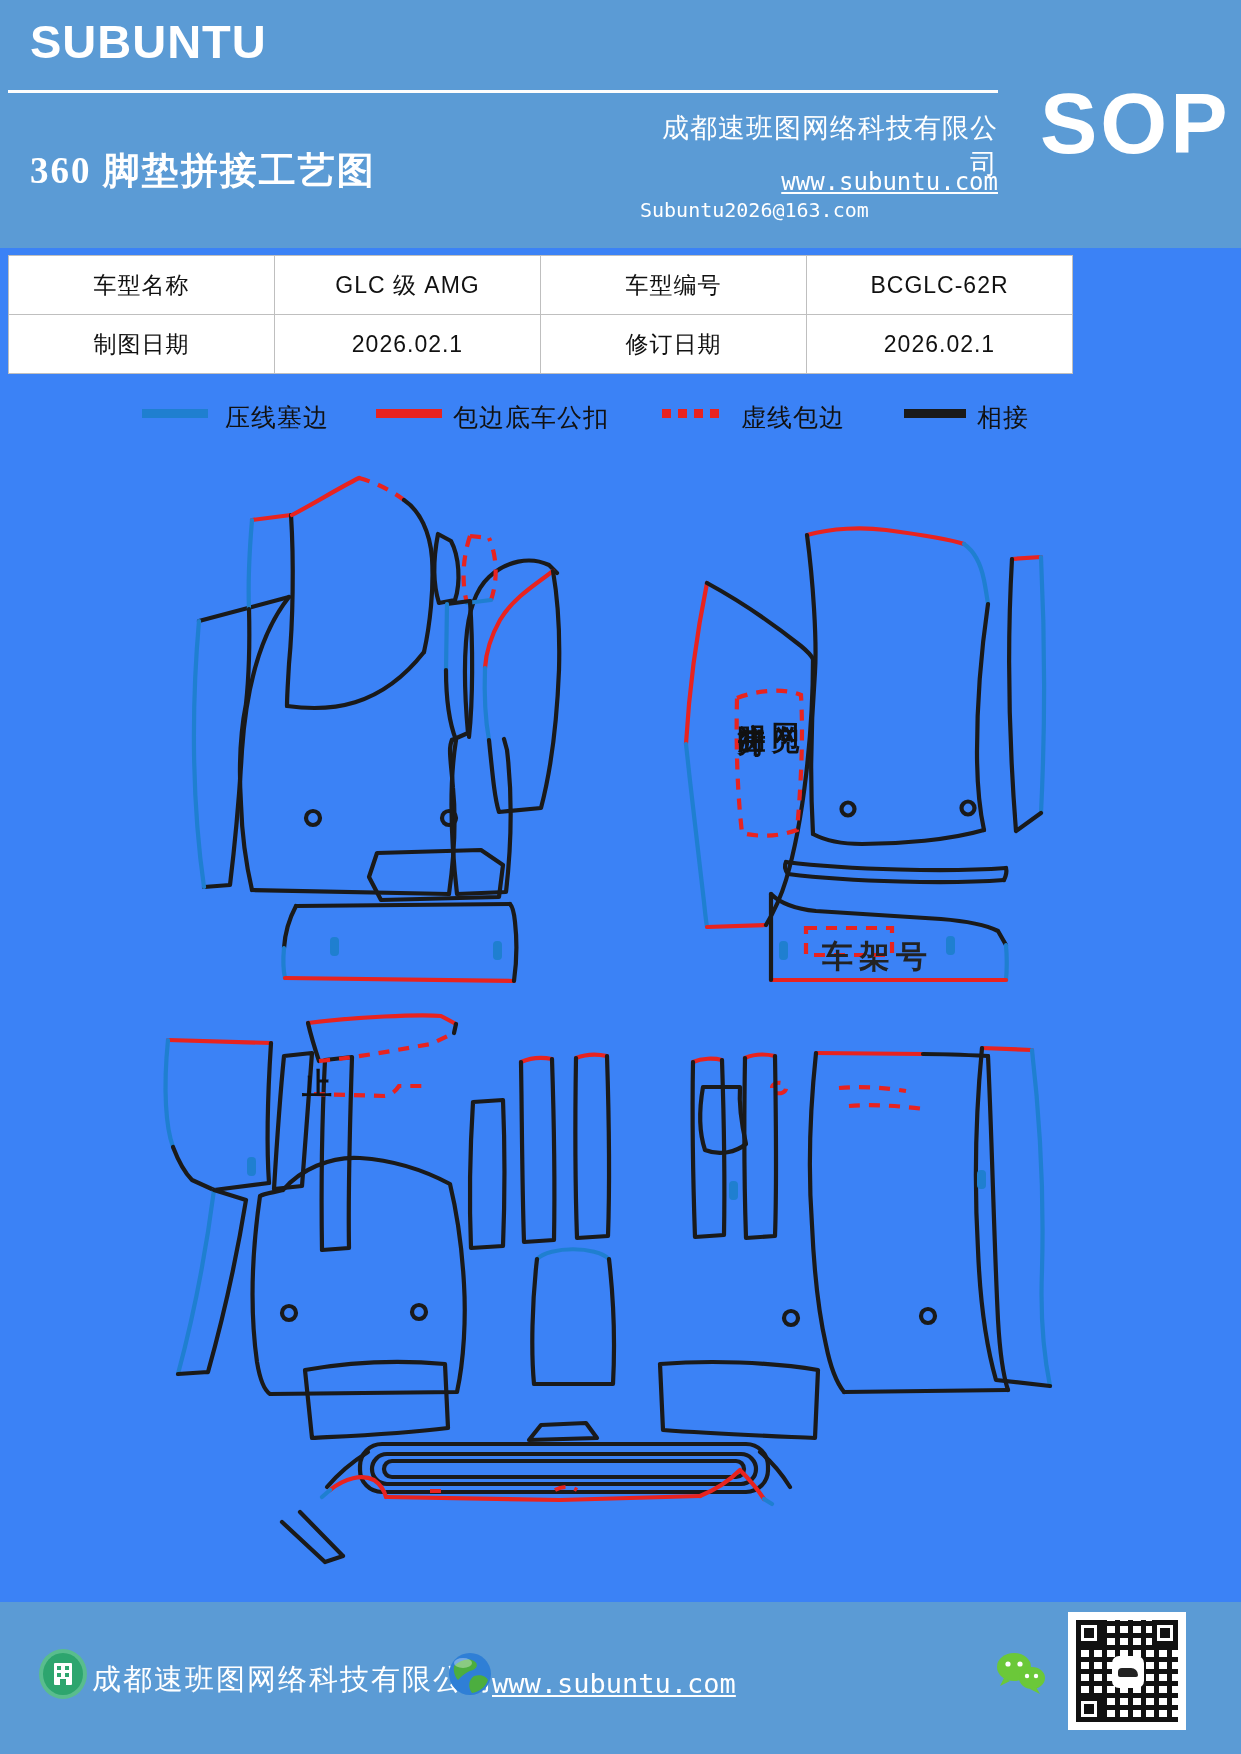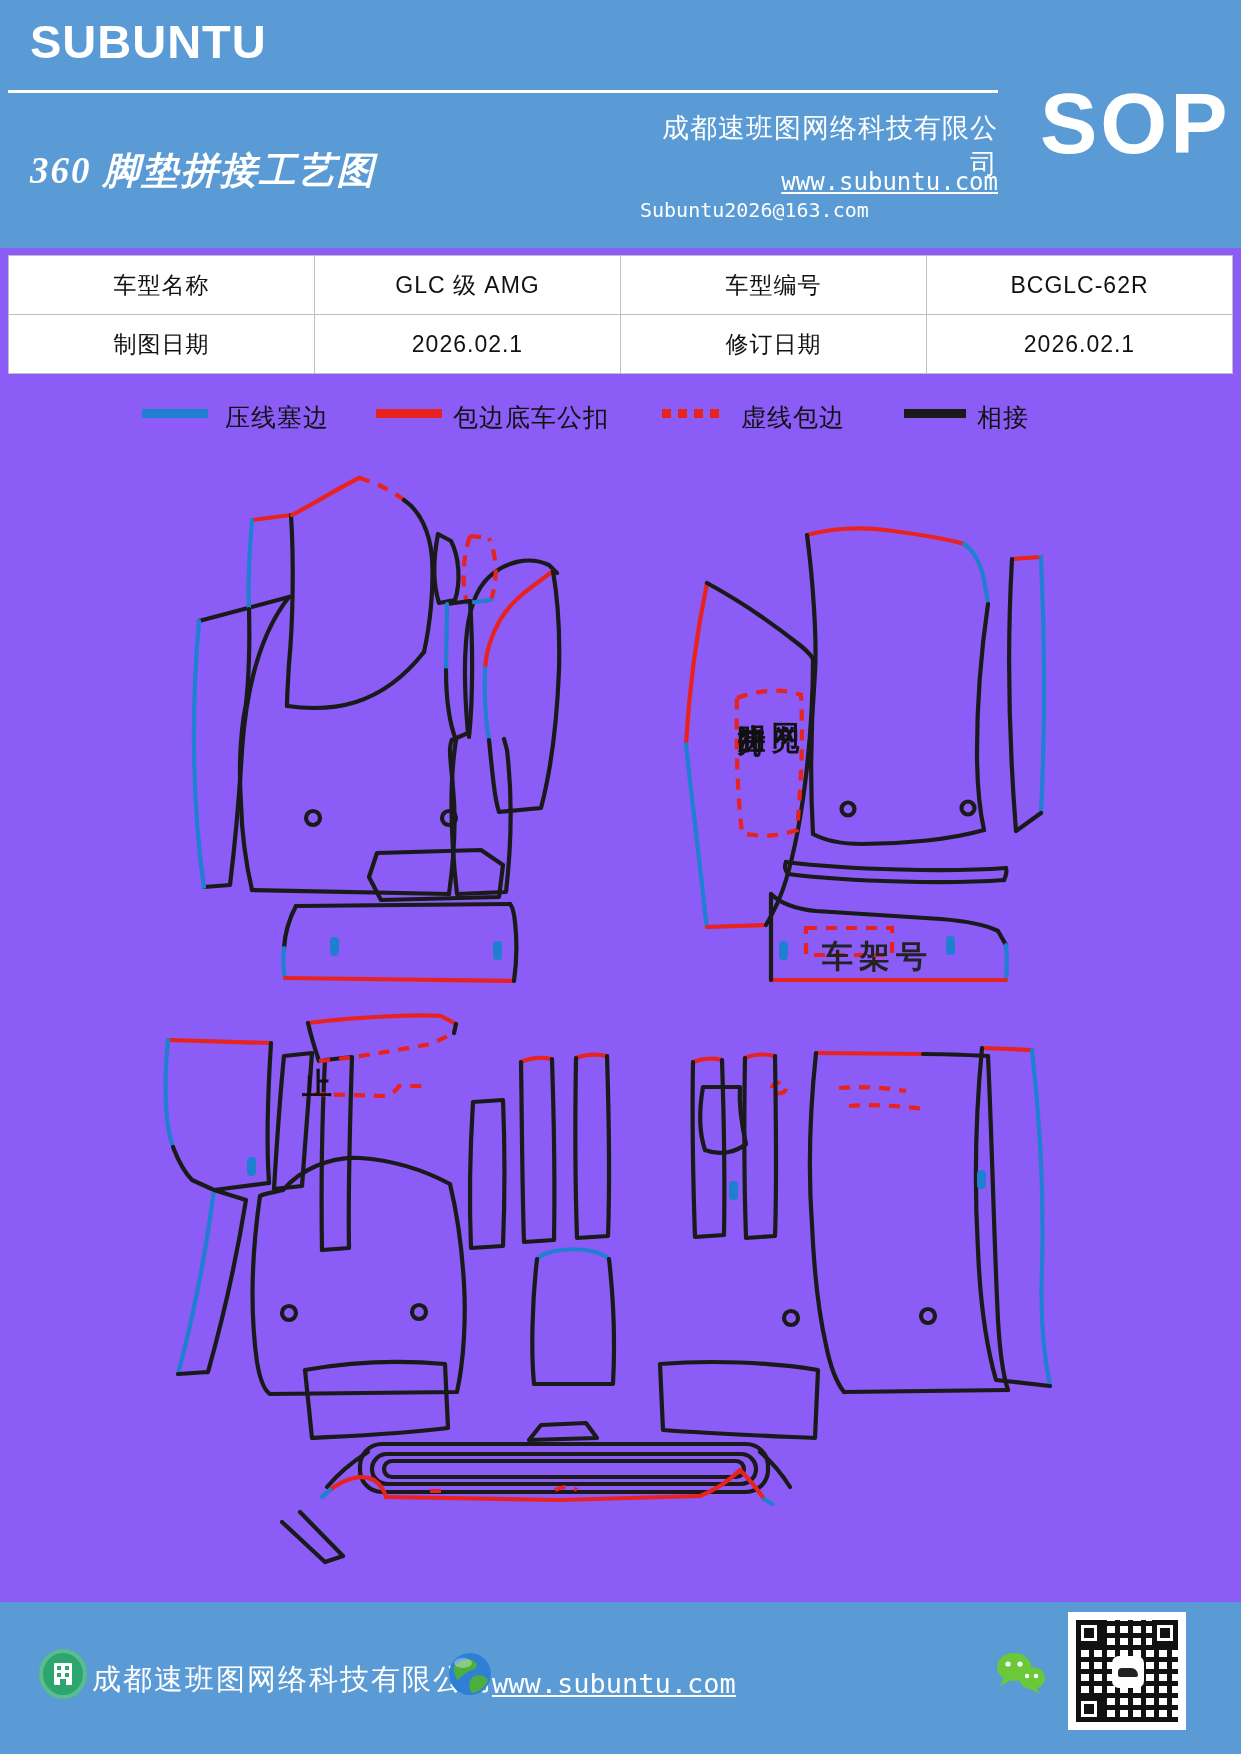--- a/index.html
+++ b/index.html
@@ -1,36 +1,36 @@
 <!DOCTYPE html>
 <html><head>
 <meta charset="utf-8">
 <style>
   html,body{margin:0;padding:0;background:#888;}
-  .page{position:relative;width:1241px;height:1754px;background:#8b5cf6;overflow:hidden;
+  .page{position:relative;width:1241px;height:1754px;background:#3b82f6;overflow:hidden;
         font-family:"Liberation Sans", sans-serif;color:#1a1a1a;}
 
   
   .header-band{position:absolute;left:0;top:0;width:1241px;height:248px;background:#5b9bd5;}
   .logo{position:absolute;left:30px;top:14px;color:#fff;font-size:47px;font-weight:800;
         letter-spacing:1px;font-family:"Liberation Sans",sans-serif;}
   .header-rule{position:absolute;left:8px;top:90px;width:990px;height:3px;background:#fdfdfd;}
   .doc-title{position:absolute;left:30px;top:146px;color:#fff;font-size:37px;font-weight:600;
-        font-family:"Liberation Serif","DejaVu Serif",serif;letter-spacing:2px;font-style:italic;}
+        font-family:"Liberation Serif","DejaVu Serif",serif;letter-spacing:2px;}
   .hdr-company{position:absolute;left:640px;top:110px;width:358px;text-align:right;color:#fff;
         font-size:27px;font-family:"Liberation Serif","DejaVu Serif",serif;letter-spacing:1px;}
   .hdr-web{position:absolute;left:640px;top:168px;width:358px;text-align:right;color:#fff;
         font-size:24px;font-family:"DejaVu Sans Mono",monospace;text-decoration:underline;}
   .hdr-mail{position:absolute;left:640px;top:198px;width:358px;color:#fff;
         font-size:20px;font-family:"DejaVu Sans Mono",monospace;}
   .sop{position:absolute;left:1040px;top:74px;width:190px;color:#fff;font-size:86px;font-weight:700;
         letter-spacing:3px;font-family:"Liberation Sans",sans-serif;text-align:center;}
 
   
-  .info-table{position:absolute;left:8px;top:255px;width:1225px;height:112px;border-collapse:collapse;}
+  .info-table{position:absolute;left:8px;top:255px;width:1065px;height:112px;border-collapse:collapse;}
   .info-table td{border:1px solid #bfbfbf;width:25%;height:56px;text-align:center;vertical-align:middle;
         font-size:23px;color:#111;background:#fff;letter-spacing:1px;}
 
   
   .legend-label{position:absolute;top:401px;font-size:25px;color:#111;letter-spacing:1px;}
   .swatch{position:absolute;top:409px;height:9px;}
   .sw-solid-blue{background:#1f7fd0;}
   .sw-solid-red{background:#e8231f;}
   .sw-solid-black{background:#1a1a1a;}
   .sw-dash-red{background:repeating-linear-gradient(90deg,#e8231f 0 9px,transparent 9px 16px);}

